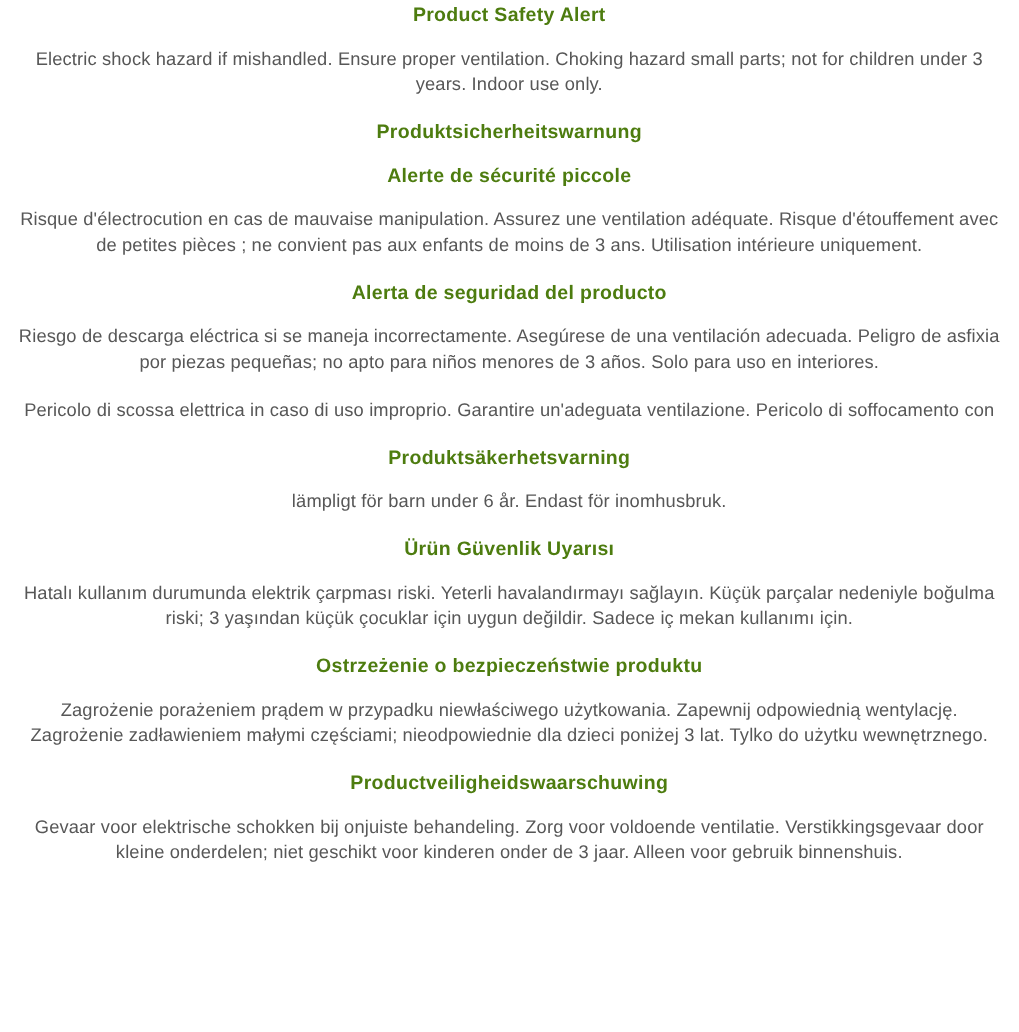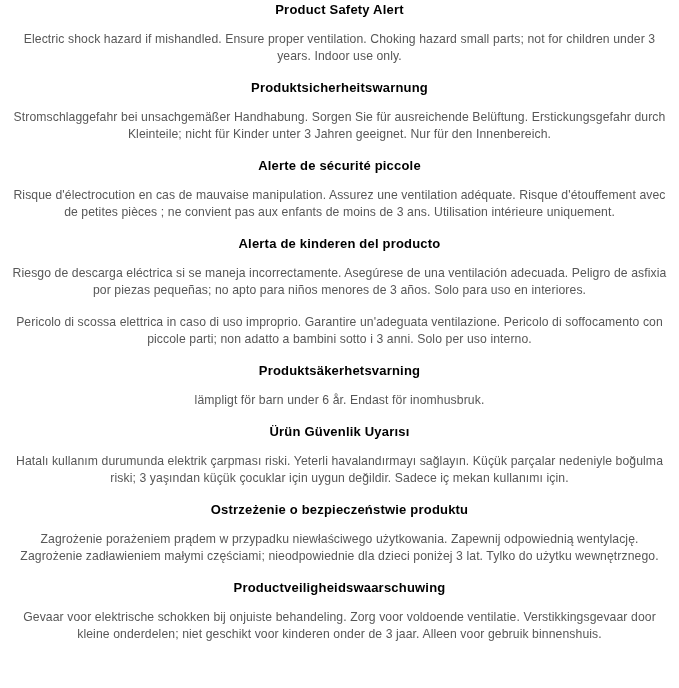--- a/index.html
+++ b/index.html
@@ -20,21 +20,21 @@
   }
   .section {
     text-align: center;
   }
   .section-heading {
     margin: 0;
     padding: 0 0 13px 0;
     font-size: 13px;
     line-height: 16px;
     font-weight: bold;
-    color: #000000;
+    color: #4d7c0f;
     letter-spacing: 0.2px;
   }
   .section-body {
     padding-bottom: 15px;
   }
   .body-line {
     display: flex;
     justify-content: center;
     font-size: 12.2px;
     line-height: 17px;
@@ -57,61 +57,50 @@
             <span>Electric shock hazard if mishandled. Ensure proper ventilation. Choking hazard small parts; not for children under 3</span>
           </div>
           <div class="body-line">
             <span>years. Indoor use only.</span>
           </div>
         </div>
   </div>
 
   <div class="section">
     <h2 class="section-heading">Produktsicherheitswarnung</h2>
-    <div class="section-body">
-          <div class="body-line">
-            <span>Stromschlaggefahr bei unsachgemäßer Handhabung. Sorgen Sie für ausreichende Belüftung. Erstickungsgefahr durch</span>
-          </div>
-          <div class="body-line">
-            <span>Kleinteile; nicht für Kinder unter 3 Jahren geeignet. Nur für den Innenbereich.</span>
-          </div>
-        </div>
   </div>
 
   <div class="section">
     <h2 class="section-heading">Alerte de sécurité piccole</h2>
     <div class="section-body">
           <div class="body-line">
             <span>Risque d'électrocution en cas de mauvaise manipulation. Assurez une ventilation adéquate. Risque d'étouffement avec</span>
           </div>
           <div class="body-line">
             <span>de petites pièces ; ne convient pas aux enfants de moins de 3 ans. Utilisation intérieure uniquement.</span>
           </div>
         </div>
   </div>
 
   <div class="section">
-    <h2 class="section-heading">Alerta de kinderen del producto</h2>
+    <h2 class="section-heading">Alerta de seguridad del producto</h2>
     <div class="section-body">
           <div class="body-line">
             <span>Riesgo de descarga eléctrica si se maneja incorrectamente. Asegúrese de una ventilación adecuada. Peligro de asfixia</span>
           </div>
           <div class="body-line">
             <span>por piezas pequeñas; no apto para niños menores de 3 años. Solo para uso en interiores.</span>
           </div>
         </div>
   </div>
 
   <div class="section">
     <div class="section-body">
           <div class="body-line">
             <span>Pericolo di scossa elettrica in caso di uso improprio. Garantire un'adeguata ventilazione. Pericolo di soffocamento con</span>
-          </div>
-          <div class="body-line">
-            <span>piccole parti; non adatto a bambini sotto i 3 anni. Solo per uso interno.</span>
           </div>
         </div>
   </div>
 
   <div class="section">
     <h2 class="section-heading">Produktsäkerhetsvarning</h2>
     <div class="section-body">
           <div class="body-line">
             <span>lämpligt för barn under 6 år. Endast för inomhusbruk.</span>
           </div>

